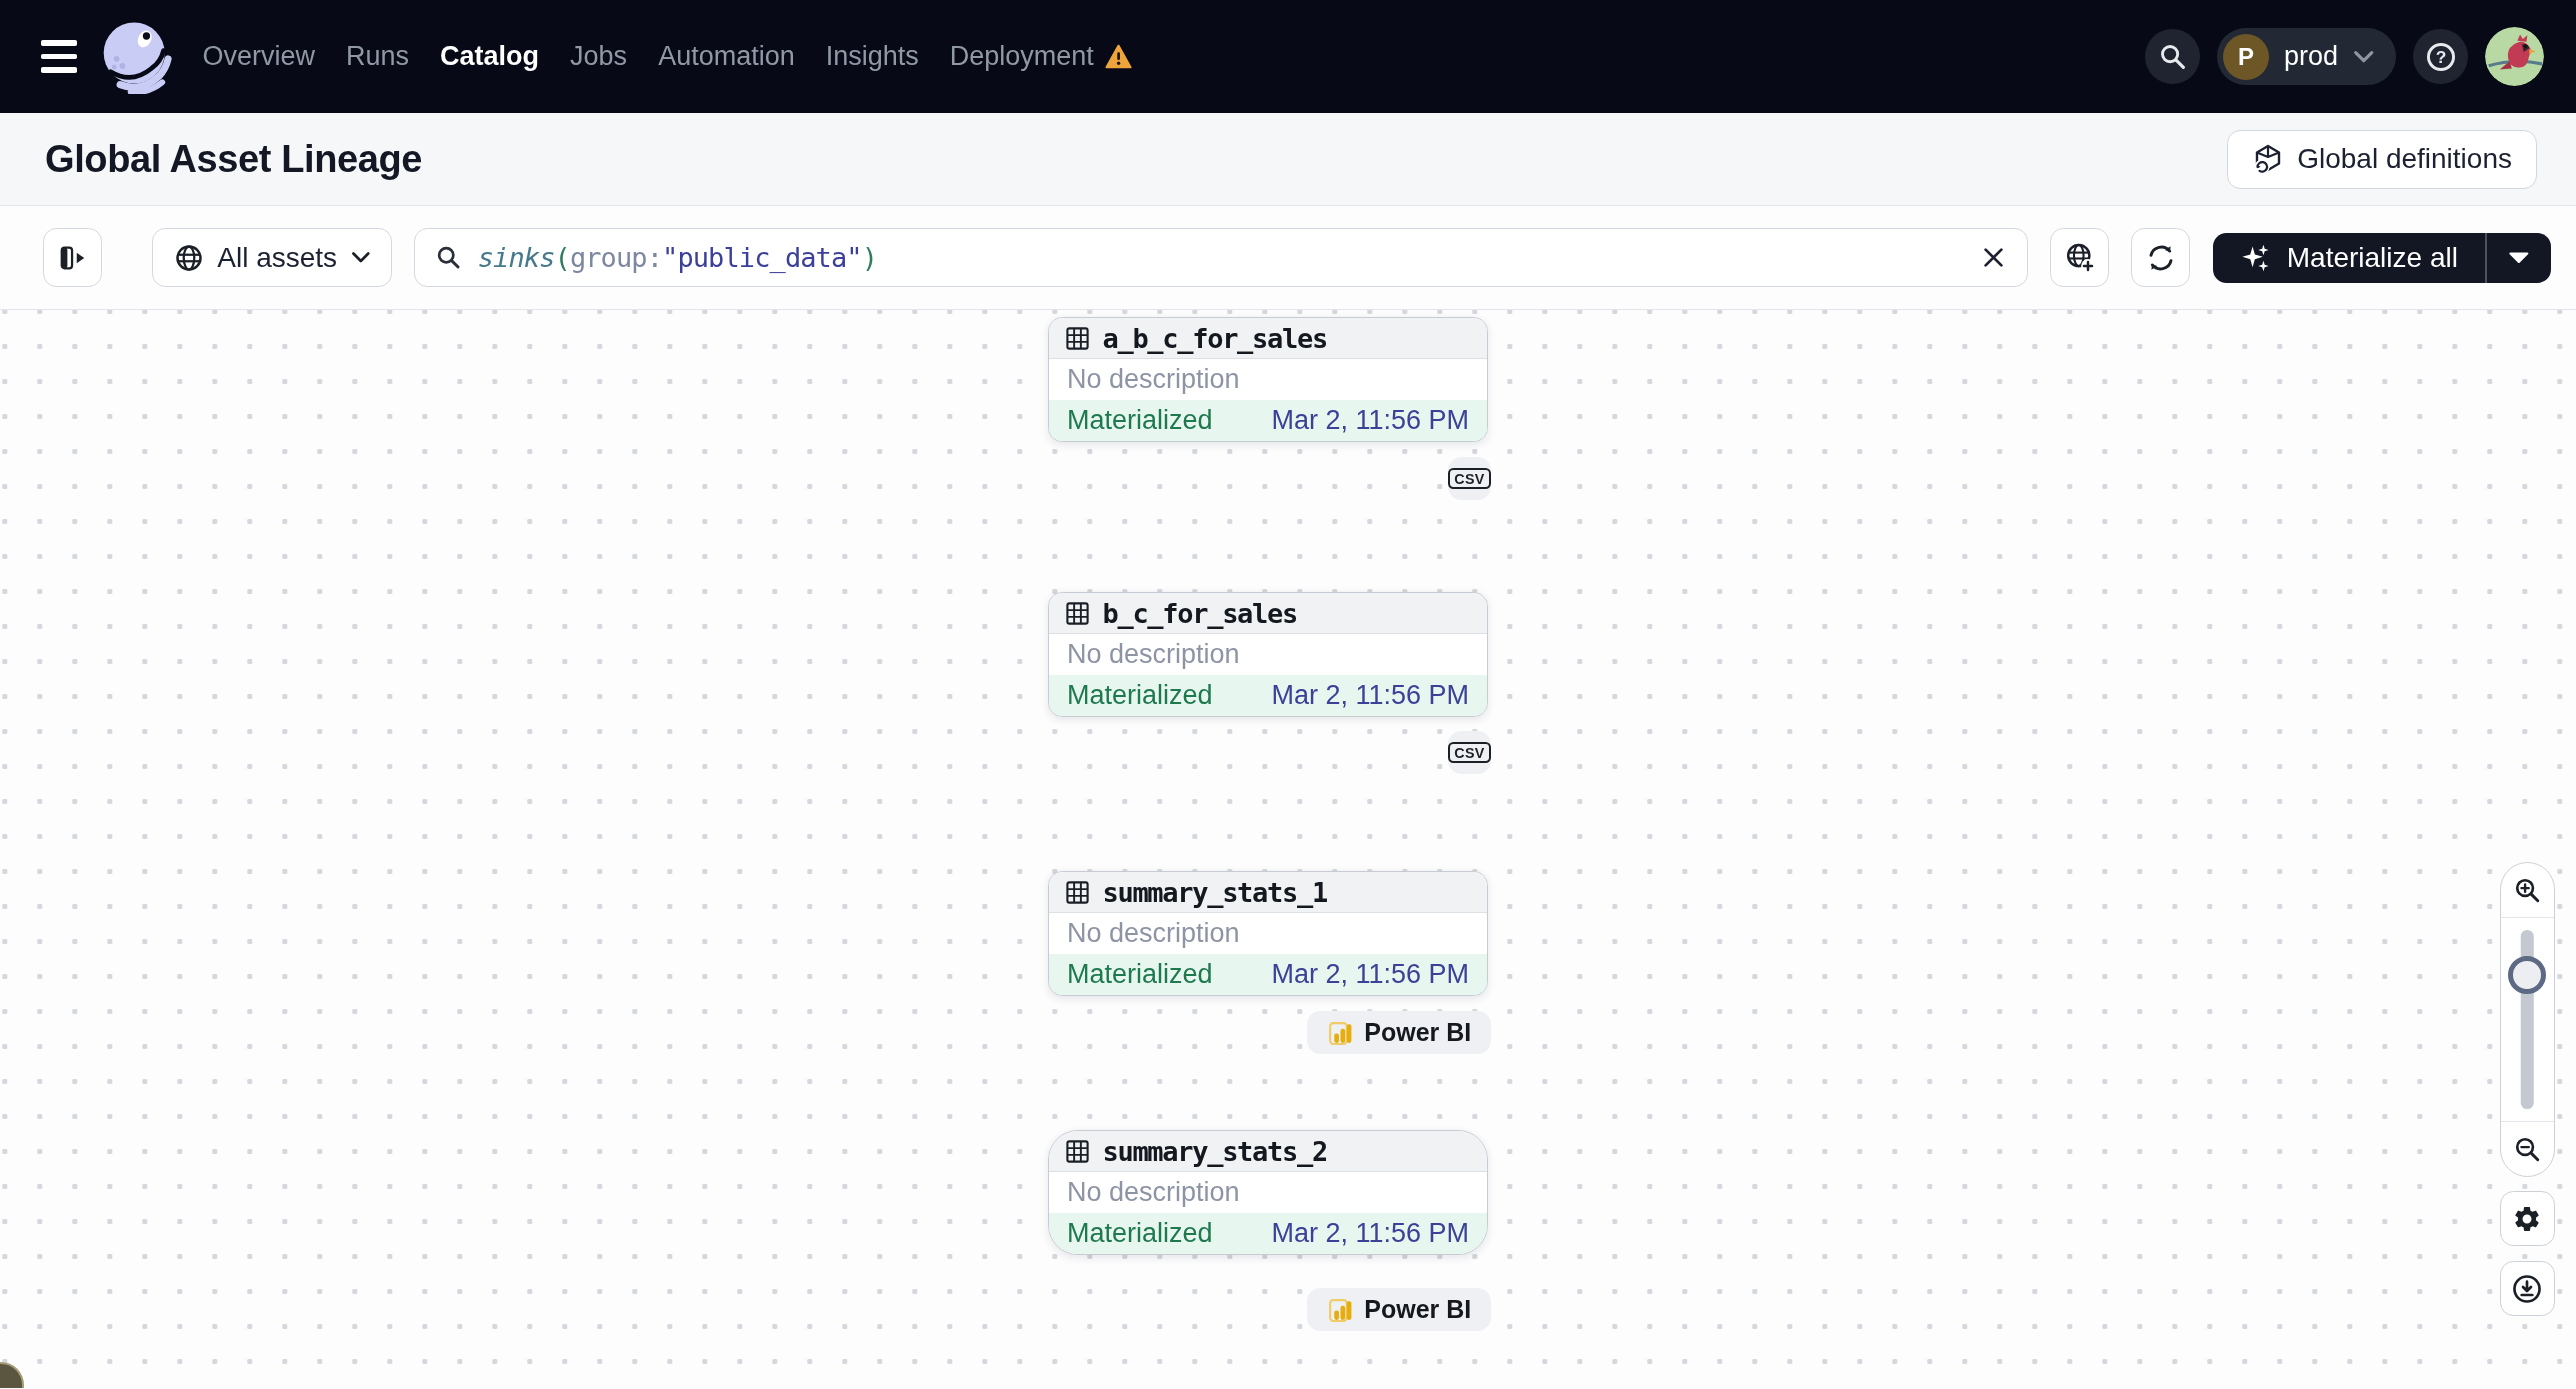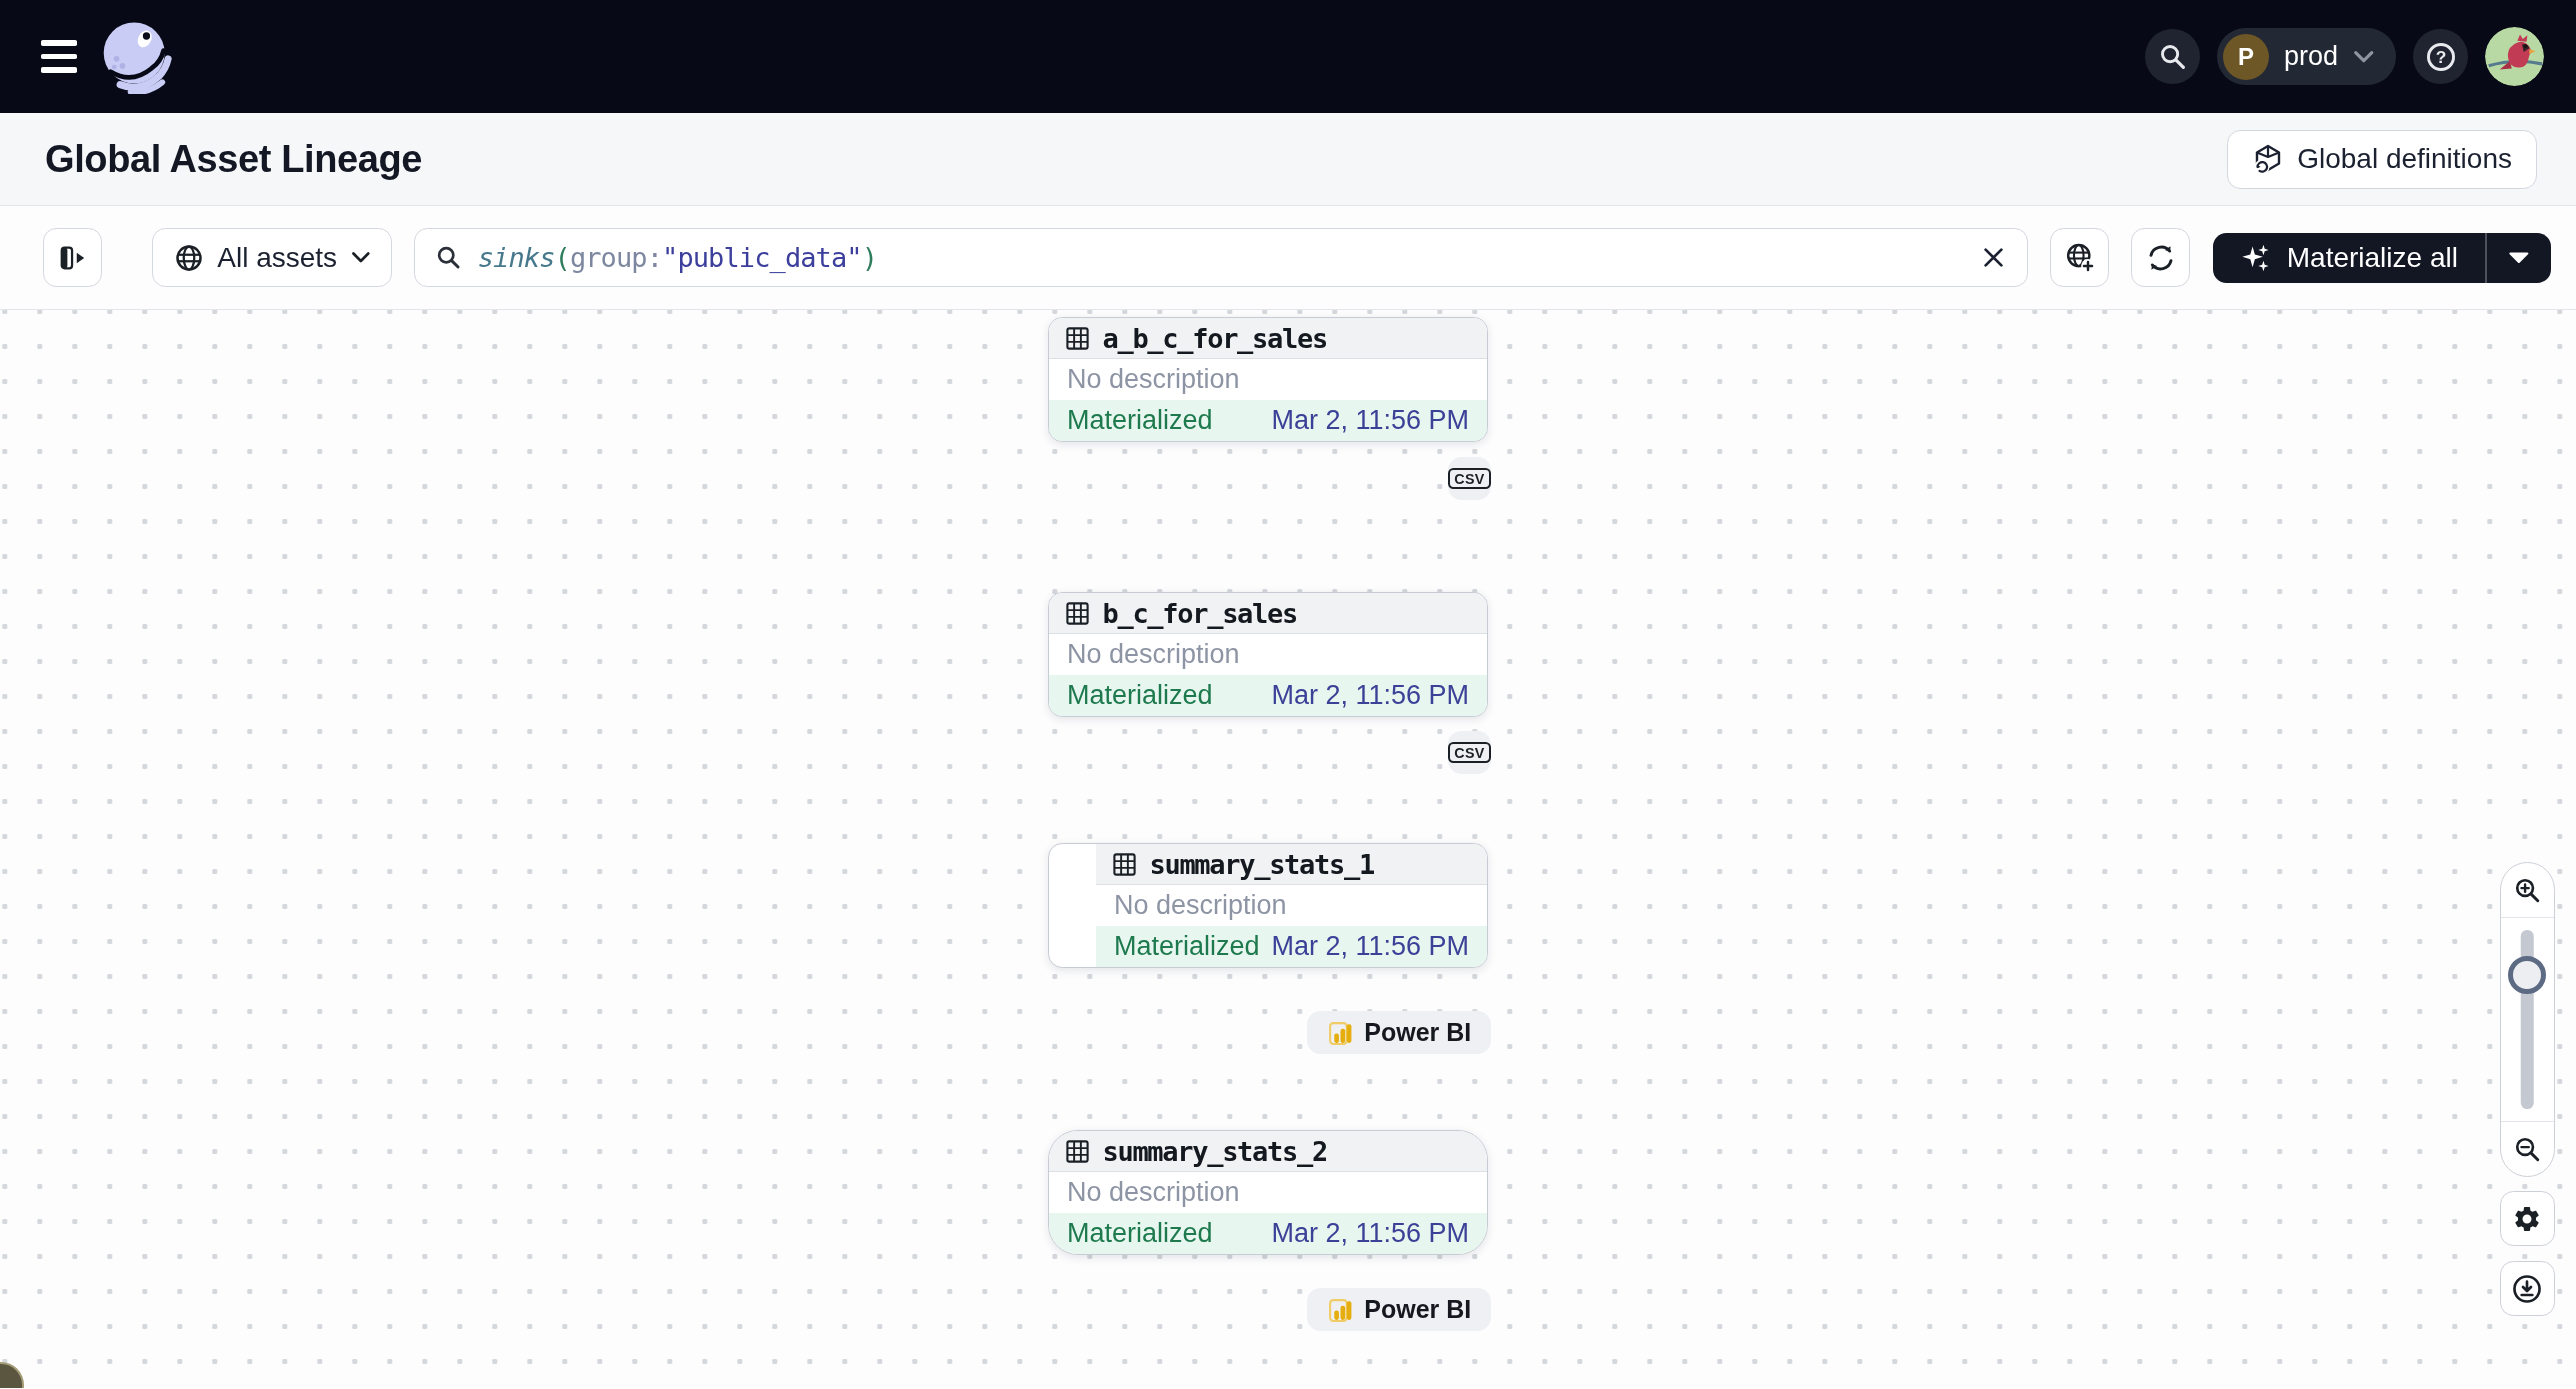--- a/index.html
+++ b/index.html
@@ -90,20 +90,36 @@
     <path d="M10 45 Q28 56 45 42 Q53 36 55 27" stroke="#070a16" stroke-width="4" fill="none" stroke-linecap="round"></path>
     <path d="M18 56 Q36 63 51 49 Q57 43 59 34" stroke="#c9ccf4" stroke-width="6" fill="none" stroke-linecap="round"></path>
     <path d="M27 62 Q42 64 54 54" stroke="#c9ccf4" stroke-width="5" fill="none" stroke-linecap="round"></path>
     <ellipse cx="39" cy="17" rx="5.5" ry="7.5" fill="#ffffff" transform="rotate(28 39 17)"></ellipse>
     <circle cx="40.5" cy="14.5" r="3.1" fill="#0a0d1c"></circle>
     <circle cx="15" cy="34" r="2.4" fill="#aeb2e4"></circle>
     <circle cx="20" cy="40" r="2.4" fill="#aeb2e4"></circle>
     <circle cx="13" cy="41" r="2.0" fill="#aeb2e4"></circle>
   </svg>
 
+  <div class="nav-items">
+    <span class="nav-item">Overview</span>
+    <span class="nav-item">Runs</span>
+    <span class="nav-item active">Catalog</span>
+    <span class="nav-item">Jobs</span>
+    <span class="nav-item">Automation</span>
+    <span class="nav-item">Insights</span>
+    <span class="nav-item nav-item-warn">
+      <span>Deployment</span>
+      <svg width="27" height="25" viewBox="0 0 24 22">
+        <path d="M12 1.5 L22.6 20.5 H1.4 Z" fill="#eda43b" stroke="#eda43b" stroke-width="2" stroke-linejoin="round"></path>
+        <rect x="10.9" y="7.2" width="2.4" height="7" rx="1.1" fill="#1d1405"></rect>
+        <circle cx="12.1" cy="17" r="1.5" fill="#1d1405"></circle>
+      </svg>
+    </span>
+  </div>
 
   <div class="nav-right">
     <div class="icon-circle">
       <svg width="29" height="29" viewBox="0 0 24 24">
         <circle cx="10" cy="10" r="6.3" fill="none" stroke="#e8eaee" stroke-width="2.4"></circle>
         <line x1="15" y1="15" x2="21" y2="21" stroke="#e8eaee" stroke-width="2.6" stroke-linecap="round"></line>
       </svg>
     </div>
     <div class="env-pill">
       <span class="env-avatar">P</span>
@@ -257,21 +273,21 @@
     <div class="node-body">No description</div>
     <div class="node-footer">
       <span class="status">Materialized</span>
       <span class="timestamp">Mar 2, 11:56 PM</span>
     </div>
   </div>
   <div class="tag tag-csv" style="top:421px;">
     <span class="csv-badge">CSV</span>
   </div>
 
-  <div class="node" style="top:533px;padding-left:47px;">
+  <div class="node" style="top:561px;">
     <div class="node-header">
       <svg width="25" height="25" viewBox="0 0 26 26">
         <rect x="2.5" y="2.5" width="21" height="21" rx="2" fill="none" stroke="#1b2027" stroke-width="2.2"></rect>
         <line x1="2.5" y1="9.5" x2="23.5" y2="9.5" stroke="#1b2027" stroke-width="2"></line>
         <line x1="2.5" y1="16.5" x2="23.5" y2="16.5" stroke="#1b2027" stroke-width="2"></line>
         <line x1="9.5" y1="2.5" x2="9.5" y2="23.5" stroke="#1b2027" stroke-width="2"></line>
         <line x1="16.5" y1="2.5" x2="16.5" y2="23.5" stroke="#1b2027" stroke-width="2"></line>
       </svg>
       <span class="node-name">summary_stats_1</span>
     </div>

